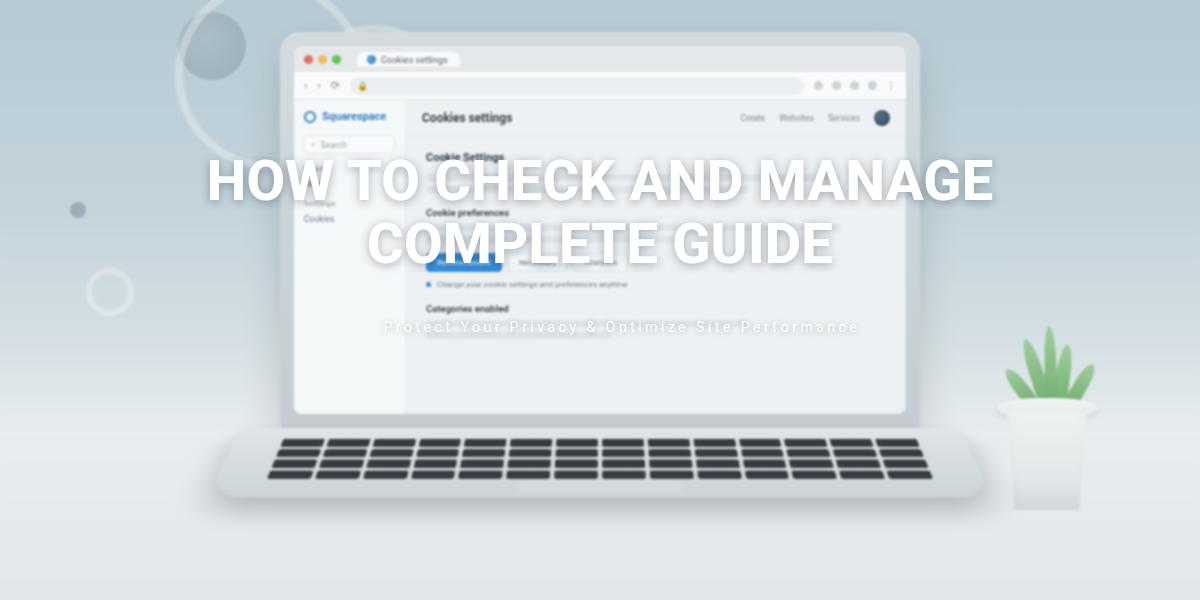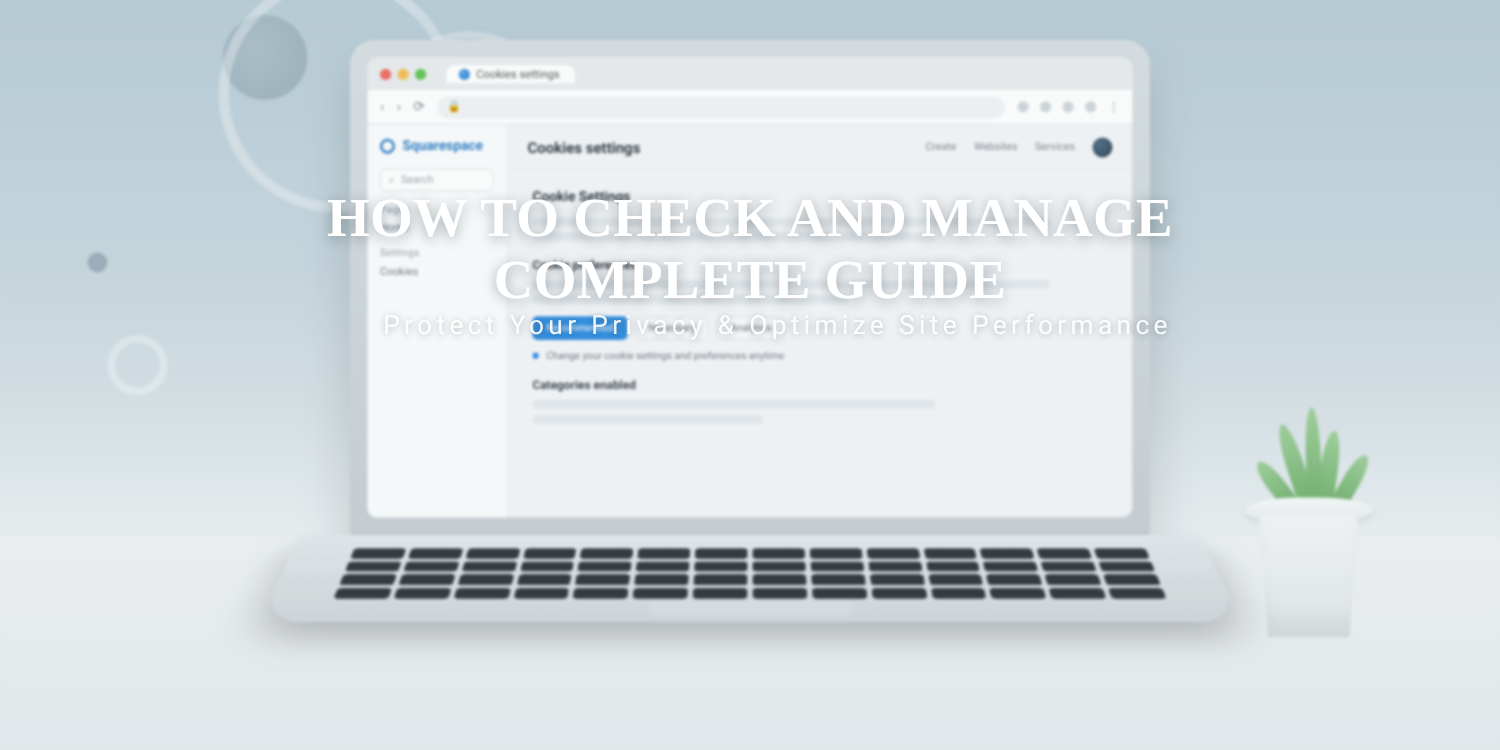--- a/index.html
+++ b/index.html
@@ -119,26 +119,26 @@
 
   
   .dof { position: absolute; inset: 0; backdrop-filter: blur(1.2px); pointer-events: none; background: rgba(160,180,195,0.06); }
 
   
   .title-wrap {
     position: absolute; left: 0; right: 0; top: 150px; text-align: center;
     color: #fff;
   }
   .title {
-    font-weight: 800; font-size: 44px; line-height: 1.12; letter-spacing: 0.2px;
+    font-weight: 800; font-size: 56px; line-height: 1.12; letter-spacing: 0.2px;
     text-shadow: 0 2px 10px rgba(20,35,48,0.35);
-    margin: 0 auto; max-width: 920px; font-family: Liberation Serif, serif;
+    margin: 0 auto; max-width: 920px;
   }
   .subtitle {
-    font-size: 21px; letter-spacing: 3.5px; font-weight: 400;
+    margin-top: 44px; font-size: 14px; letter-spacing: 3.5px; font-weight: 400;
     color: rgba(255,255,255,0.92);
     text-shadow: 0 1px 6px rgba(20,35,48,0.3);
     padding-left: 44px;
   }
 </style>
 </head>
 <body>
 
 <div class="scene">
   <div class="desk"></div>

